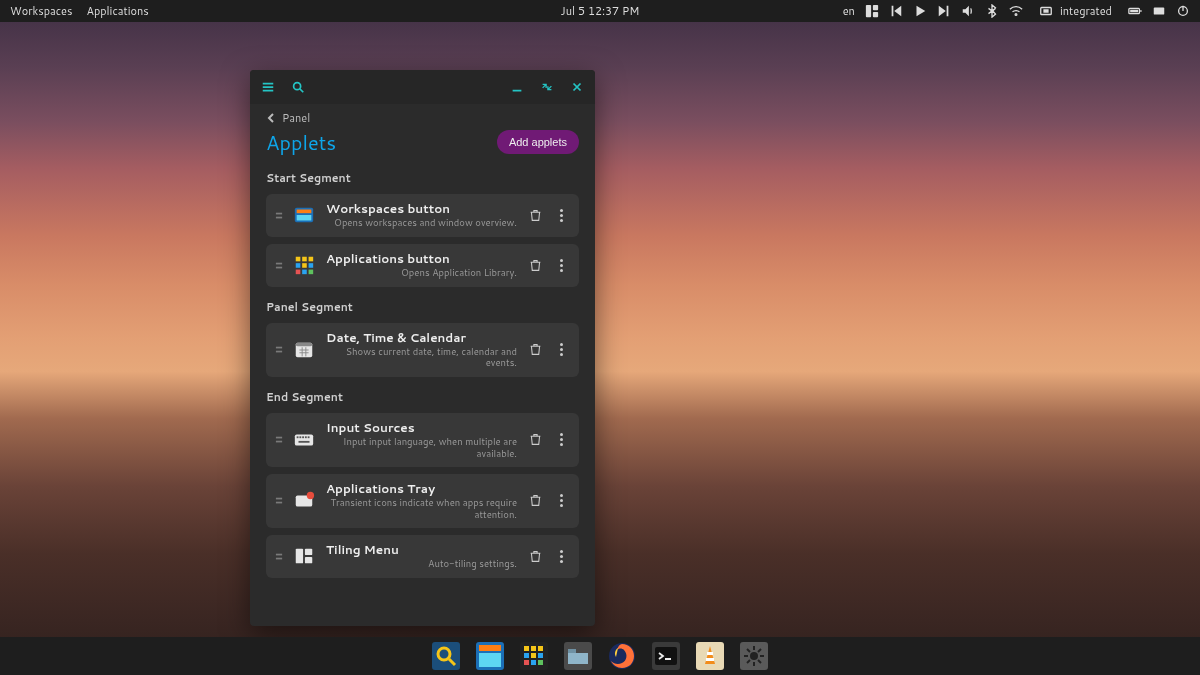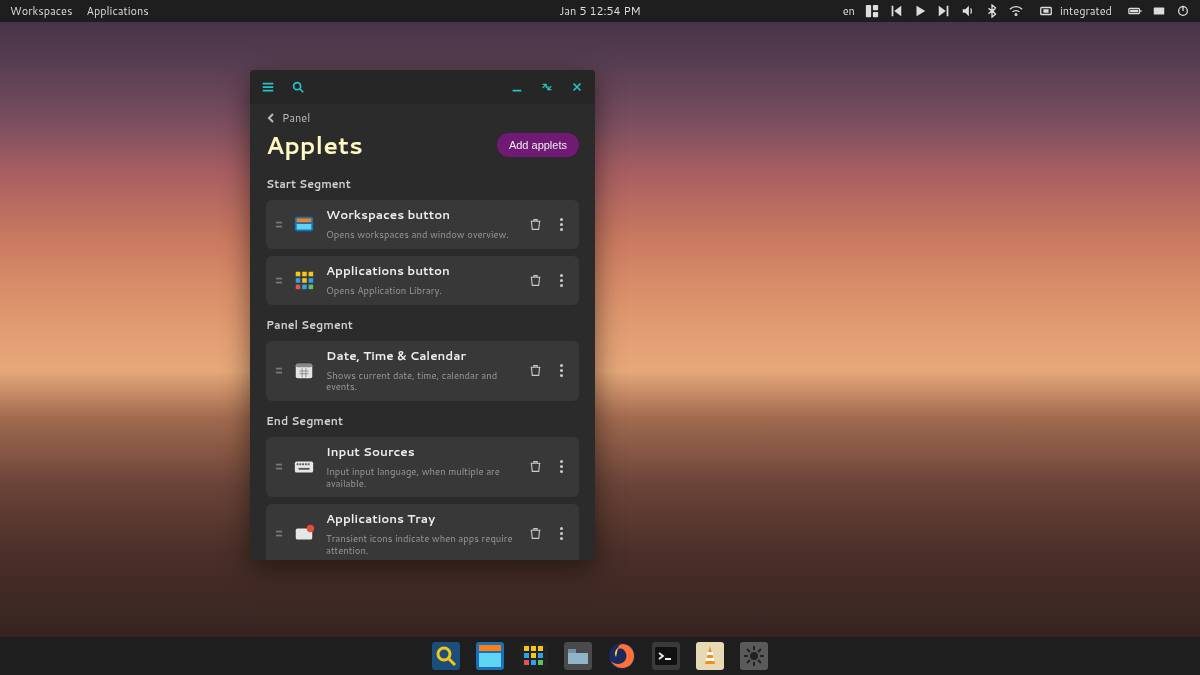--- a/index.html
+++ b/index.html
@@ -30,70 +30,70 @@
   
   .dock {
     position:absolute; bottom:0; left:0; right:0; height:38px;
     background:#1e1e1e; display:flex; align-items:center; justify-content:center; gap:16px;
   }
   .dock .app { width:28px; height:28px; display:flex; align-items:center; justify-content:center; }
   .dock .app svg { width:28px; height:28px; }
 
   
   .window {
-    position:absolute; left:250px; top:70px; width:345px; height:490px;
+    position:absolute; left:250px; top:70px; width:345px; height:556px;
     background:#2b2b2b; border-radius:4px; color:#e6e6e6;
     display:flex; flex-direction:column; overflow:hidden;
     box-shadow:0 8px 28px rgba(0,0,0,0.5);
   }
   .win-header {
     height:34px; display:flex; align-items:center; padding:0 10px; gap:14px;
     background:#262626;
   }
   .win-header .header-icon { width:16px; height:16px; display:flex; align-items:center; justify-content:center; }
   .win-header svg { width:14px; height:14px; fill:#24c4c4; stroke:#24c4c4; }
   .win-header .spacer { flex:1; }
   .win-header .wc svg { stroke:#24c4c4; fill:none; }
 
   .win-body { padding:6px 16px 14px; overflow:auto; flex:1; }
   .breadcrumb { display:flex; align-items:center; gap:6px; color:#bbb; font-size:11px; margin-bottom:2px; }
   .breadcrumb svg { width:10px; height:10px; stroke:#bbb; fill:none; stroke-width:2; }
   .title-row { display:flex; align-items:center; justify-content:space-between; margin-bottom:14px; }
-  .page-title { font-size:24px; font-weight:700; color:#fef9c3; }
+  .page-title { font-size:20px; font-weight:400; color:#0ea5e9; }
   .pill-btn { background:#701a75; color:#eee; border:none; padding:6px 12px; border-radius:12px; font-size:11px; cursor:pointer;text-align:center; }
 
   .segment-label { font-size:11px; font-weight:700; color:#d0d0d0; margin:12px 0 8px; }
   .segment-label.first { margin-top:4px; }
 
   .applet-row {
     background:#383838; border-radius:6px; padding:8px 10px;
     display:flex; align-items:center; gap:10px; margin-bottom:7px;
   }
   .drag-handle { color:#7a7a7a; font-size:10px; cursor:grab; display:flex; flex-direction:column; gap:1px; }
   .drag-handle span { line-height:3px; }
   .applet-icon { width:24px; height:24px; display:flex; align-items:center; justify-content:center; flex-shrink:0; }
   .applet-icon svg { width:22px; height:22px; }
   .applet-text { flex:1; min-width:0; }
   .applet-title { font-size:12px; color:#eee; font-weight:600; line-height:1.2; }
-  .applet-desc { font-size:9.5px; color:#999; line-height:1.2; margin-top:7px;}
+  .applet-desc { font-size:9.5px; color:#999; line-height:1.2; margin-top:1px;text-align:right;}
   .row-action { width:16px; height:16px; display:flex; align-items:center; justify-content:center; cursor:pointer; color:#ccc; }
   .row-action svg{ width:13px; height:13px; fill:#ccc; }
   .kebab { display:flex; flex-direction:column; gap:2px; align-items:center; justify-content:center; }
   .kebab span { width:3px; height:3px; background:#ccc; border-radius:50%; }
 
 </style>
 </head>
 <body>
 
 <div class="top-panel">
   <div class="left-group">
     <span>Workspaces</span>
     <span>Applications</span>
   </div>
-  <div class="center-group">Jan 5 12:54 PM</div>
+  <div class="center-group">Jul 5 12:37 PM</div>
   <div class="right-group">
     <span>en</span>
     <span class="sys-icon">
         <svg viewBox="0 0 16 16">
           <rect x="1" y="1" width="6" height="14" rx="1"></rect>
           <rect x="9" y="1" width="6" height="6" rx="1"></rect>
           <rect x="9" y="9" width="6" height="6" rx="1"></rect>
         </svg>
       </span>
     <span class="sys-icon">

